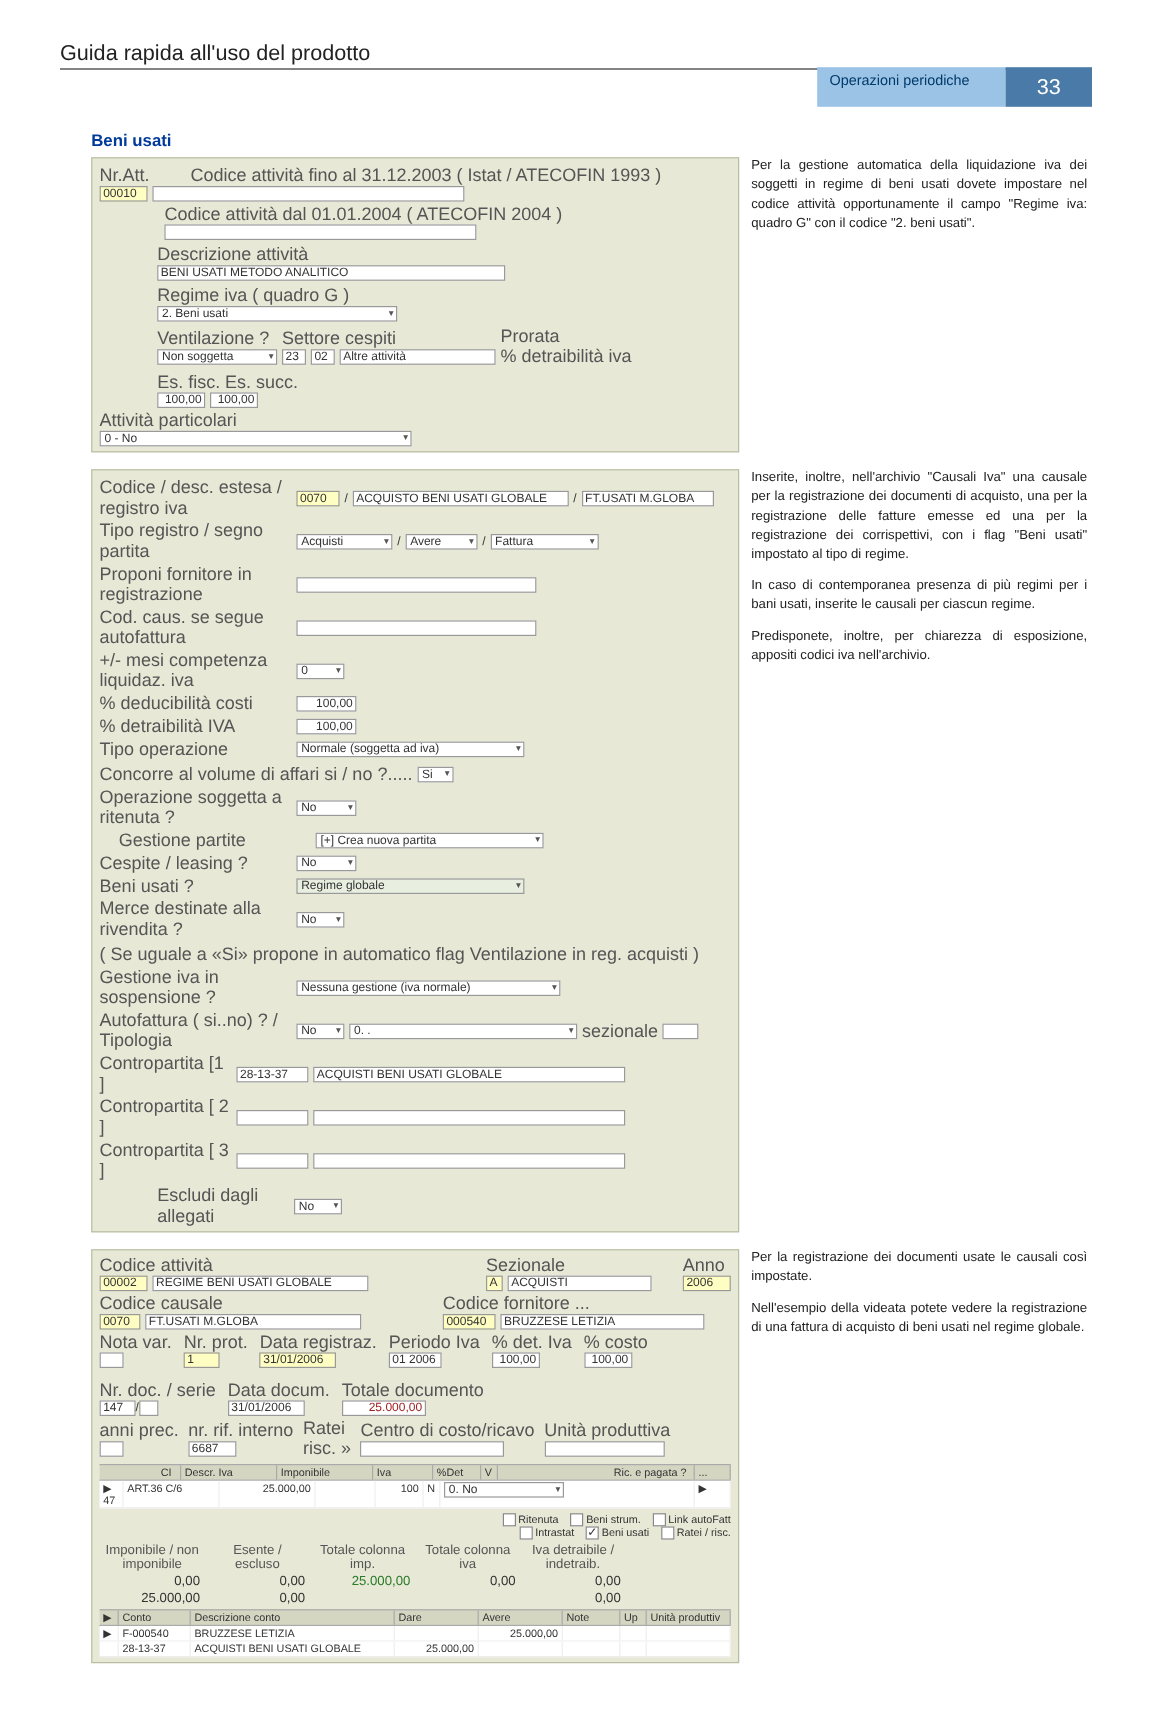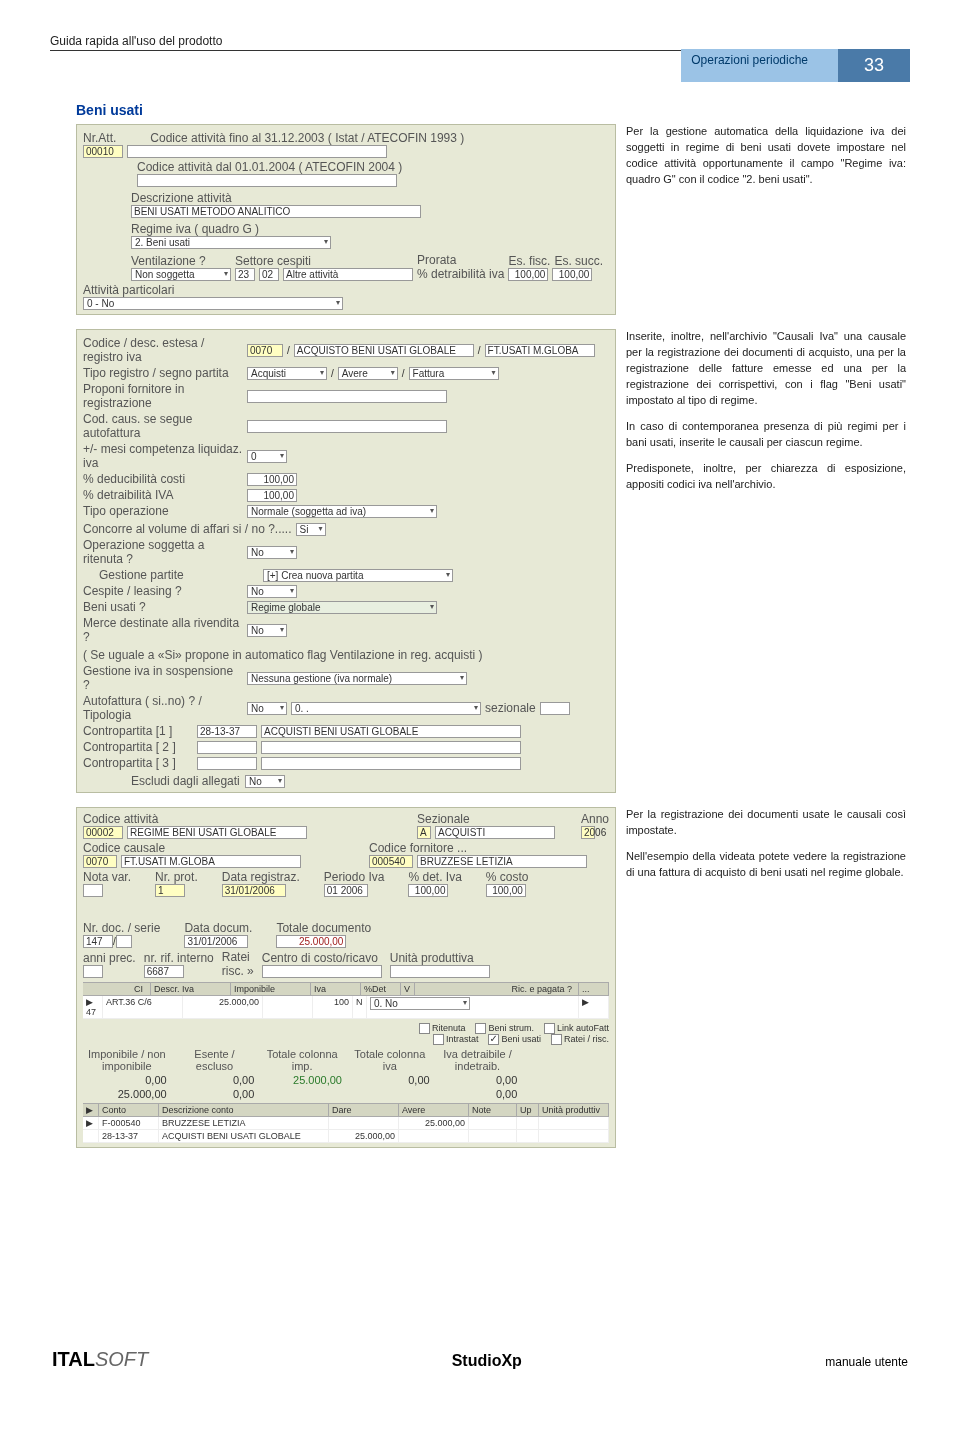--- a/index.html
+++ b/index.html
@@ -1,26 +1,26 @@
 <!DOCTYPE html>
 <html><head>
 <meta charset="utf-8">
 <style>
   * { box-sizing: border-box; margin: 0; padding: 0; }
   body { font-family: Arial, Helvetica, sans-serif; width: 960px; background: #fff; color: #000; font-size: 11px; }
   .page { padding: 34px 50px 20px 50px; position: relative; min-height: 1445px; }
   .header-row { display: flex; align-items: flex-end; border-bottom: 1px solid #333; padding-bottom: 2px; }
-  .doc-title { font-size: 12px; color: #222; flex: 1; }
+  .doc-title { font-size: 18px; color: #222; flex: 1; }
   .tabs-box { margin-top: -2px; }
   .tab-blue { display: inline-block; background: #9bc3e6; color: #003a6a; font-size: 12px; padding: 4px 30px 4px 10px; }
   .tab-dark { display: inline-block; background: #4a7aa8; color: #fff; font-size: 18px; padding: 6px 12px; width: 72px; text-align: center; }
   .section-title { color: #003a9a; font-size: 14px; font-weight: bold; margin: 20px 0 6px 26px; }
   .row { display: flex; gap: 10px; margin: 6px 0 14px 26px; }
   .panel { background: #e7e9d6; border: 1px solid #b9bda2; padding: 4px 6px; font-size: 10px; color: #333; }
-  .panel .lbl { color: #555; font-size: 12px; }
+  .panel .lbl { color: #555; font-size: 15px; }
   .yellow-box { background: #fffec2; border: 1px solid #999; display: inline-block; padding: 0 2px; font-size: 10px; }
   .white-box { background: #fff; border: 1px solid #999; display: inline-block; padding: 0 2px; font-size: 10px; }
   .sel { background: #fff; border: 1px solid #999; display: inline-block; padding: 0 14px 0 3px; font-size: 10px; position: relative; min-height: 13px; }
   .sel:after { content: "▾"; position: absolute; right: 2px; top: 0; font-size: 8px; color: #555; }
   .flex { display: flex; gap: 4px; align-items: center; flex-wrap: wrap; }
   .mt2 { margin-top: 2px; }
   .mt4 { margin-top: 4px; padding-left: 48px; }
   .side-text { width: 280px; font-size: 11px; color: #222; text-align: justify; line-height: 1.45; }
   .side-text p { margin-bottom: 10px; }
   .tbl-head { background: #d4d6c2; font-size: 9px; display: flex; border-top: 1px solid #aaa; border-bottom: 1px solid #aaa; }
@@ -228,39 +228,39 @@
               <span class="white-box" style="width:180px;">REGIME BENI USATI GLOBALE</span>
             </div>
           </div>
         <div style="width:160px;">
             <div class="lbl">Sezionale</div>
           <div class="flex">
               <span class="yellow-box" style="width:14px;">A</span>
               <span class="white-box" style="width:120px;">ACQUISTI</span>
             </div>
           </div>
-        <div><div class="lbl">Anno</div><span class="yellow-box" style="width:14px;">2006</span></div>
+        <div><div class="lbl">Anno</div><span class="yellow-box" style="width:40px;">2006</span></div>
       </div>
       <div class="flex mt2">
         <div style="flex:1;">
             <div class="lbl">Codice causale</div>
           <div class="flex">
               <span class="yellow-box" style="width:34px;">0070</span>
               <span class="white-box" style="width:180px;">FT.USATI M.GLOBA</span>
             </div>
           </div>
         <div style="width:240px;">
             <div class="lbl">Codice fornitore ...</div>
           <div class="flex">
               <span class="yellow-box" style="width:44px;">000540</span>
               <span class="white-box" style="width:170px;">BRUZZESE LETIZIA</span>
             </div>
           </div>
       </div>
-      <div class="flex mt2" style="gap:24px;">
+      <div class="flex mt2" style="gap:10px;">
         <div><div class="lbl">Nota var.</div><span class="white-box" style="width:20px;">&nbsp;</span></div>
         <div><div class="lbl red">Nr. prot.</div><span class="yellow-box" style="width:30px;">1</span></div>
         <div><div class="lbl red">Data registraz.</div><span class="yellow-box" style="width:64px;">31/01/2006</span></div>
         <div><div class="lbl">Periodo Iva</div><span class="white-box" style="width:44px;">01 2006</span></div>
         <div><div class="lbl">% det. Iva</div><span class="white-box" style="width:40px;text-align:right;">100,00</span></div>
         <div><div class="lbl">% costo</div><span class="white-box" style="width:40px;text-align:right;">100,00</span></div>
         <div><div class="lbl">Nr. doc. / serie</div><span class="white-box" style="width:30px;">147</span><span>/</span><span class="white-box" style="width:16px;">&nbsp;</span></div>
         <div><div class="lbl">Data docum.</div><span class="white-box" style="width:64px;">31/01/2006</span></div>
         <div><div class="lbl red">Totale documento</div><span class="white-box red" style="width:70px;text-align:right;">25.000,00</span></div>
       </div>

